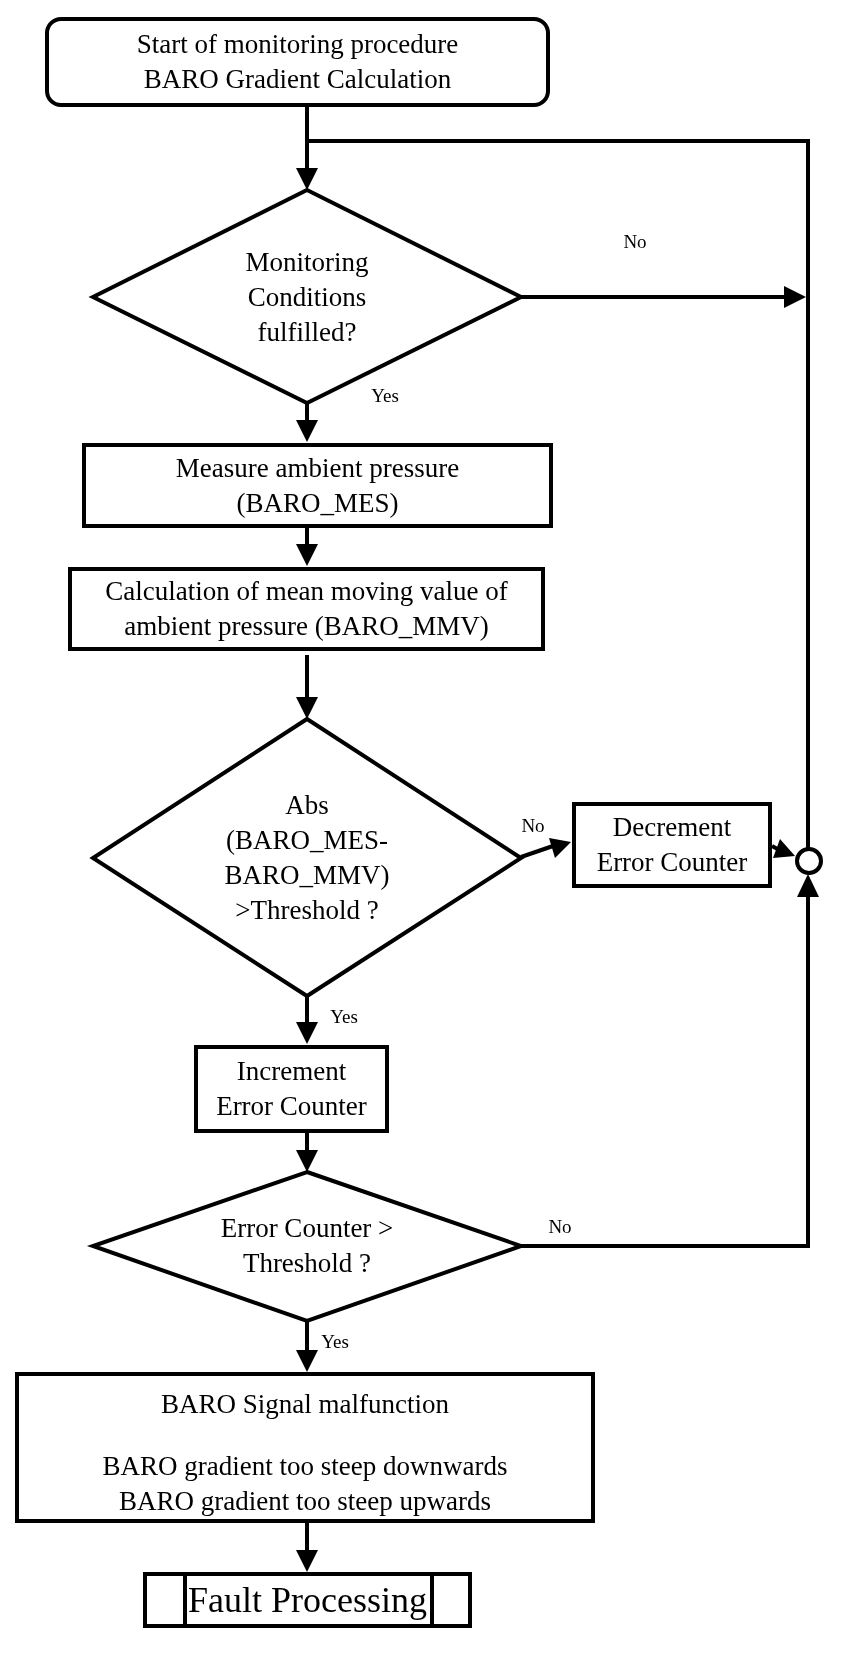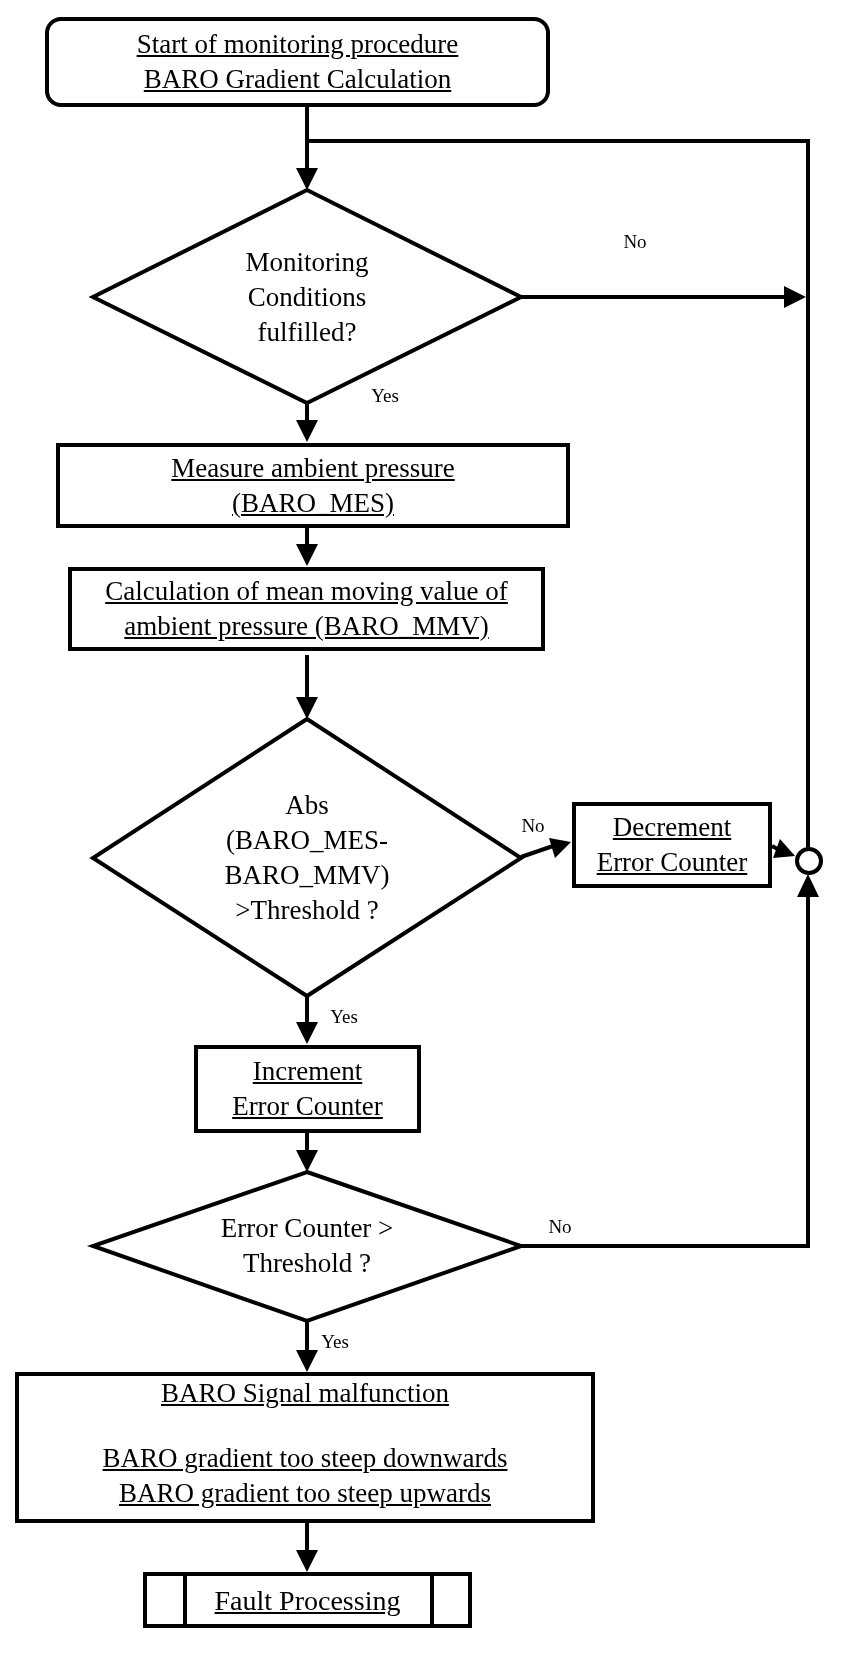--- a/index.html
+++ b/index.html
@@ -8,30 +8,30 @@
     font-family:"Liberation Serif","DejaVu Serif",serif;color:#000;
   }
   .layer{position:absolute;left:0;top:0;width:864px;height:1656px;}
   svg line{stroke:#000;stroke-width:4;}
   svg polygon.shape{fill:#fff;stroke:#000;stroke-width:4;stroke-linejoin:miter;}
   svg polygon.head{fill:#000;stroke:none;}
   svg circle.shape{fill:#fff;stroke:#000;stroke-width:4;}
   .node{
     position:absolute;box-sizing:border-box;border:4px solid #000;background:#fff;
     display:flex;flex-direction:column;align-items:center;justify-content:center;
-    font-size:27px;line-height:35px;text-align:center;text-decoration:underline;
+    font-size:27px;line-height:35px;text-align:center;
   }
   .node.rounded{border-radius:16px;}
   .dlabel{
     position:absolute;text-align:center;font-size:27px;line-height:35px;
   }
   .elabel{
     position:absolute;width:90px;text-align:center;font-size:19px;line-height:34px;
   }
-  .malf{justify-content:flex-start;padding-top:0;}
+  .malf{justify-content:flex-start;padding-top:11px;}
   .spacer{height:30px;}
   .bar{position:absolute;top:0;bottom:0;width:4px;background:#000;}
 </style>
 </head>
 <body>
 
 <div class="canvas">
 
   <svg class="layer" viewBox="0 0 864 1656">
 
@@ -106,48 +106,48 @@
     <polygon class="shape" points="307,1172 521,1246 307,1321 93,1246"></polygon>
 
     <circle class="shape" cx="809" cy="861" r="12"></circle>
   </svg>
 
   <div class="node rounded" style="left:45px;top:17px;width:505px;height:90px;">
     <div>Start of monitoring procedure</div>
     <div>BARO Gradient Calculation</div>
   </div>
 
-  <div class="node" style="left:56px;top:443px;width:514px;height:85px;">
+  <div class="node" style="left:82px;top:443px;width:471px;height:85px;">
     <div>Measure ambient pressure</div>
     <div>(BARO_MES)</div>
   </div>
 
   <div class="node" style="left:68px;top:567px;width:477px;height:84px;">
     <div>Calculation of mean moving value of</div>
     <div>ambient pressure (BARO_MMV)</div>
   </div>
 
   <div class="node" style="left:572px;top:802px;width:200px;height:86px;">
     <div>Decrement</div>
     <div>Error Counter</div>
   </div>
 
-  <div class="node" style="left:194px;top:1045px;width:227px;height:88px;">
+  <div class="node" style="left:194px;top:1045px;width:195px;height:88px;">
     <div>Increment</div>
     <div>Error Counter</div>
   </div>
 
   <div class="node malf" style="left:15px;top:1372px;width:580px;height:151px;">
     <div>BARO Signal malfunction</div>
     <div class="spacer"></div>
     <div>BARO gradient too steep downwards</div>
     <div>BARO gradient too steep upwards</div>
   </div>
 
-  <div class="node" style="left:143px;top:1572px;width:329px;height:56px;font-size:28px;">
+  <div class="node" style="left:143px;top:1572px;width:329px;height:56px;font-size:36px;">
     <div class="bar" style="left:36px;"></div>
     <div class="bar" style="left:283px;"></div>
     <div>Fault Processing</div>
   </div>
 
   <div class="dlabel" style="left:187px;top:245px;width:240px;">
     <div>Monitoring</div>
     <div>Conditions</div>
     <div>fulfilled?</div>
   </div>

